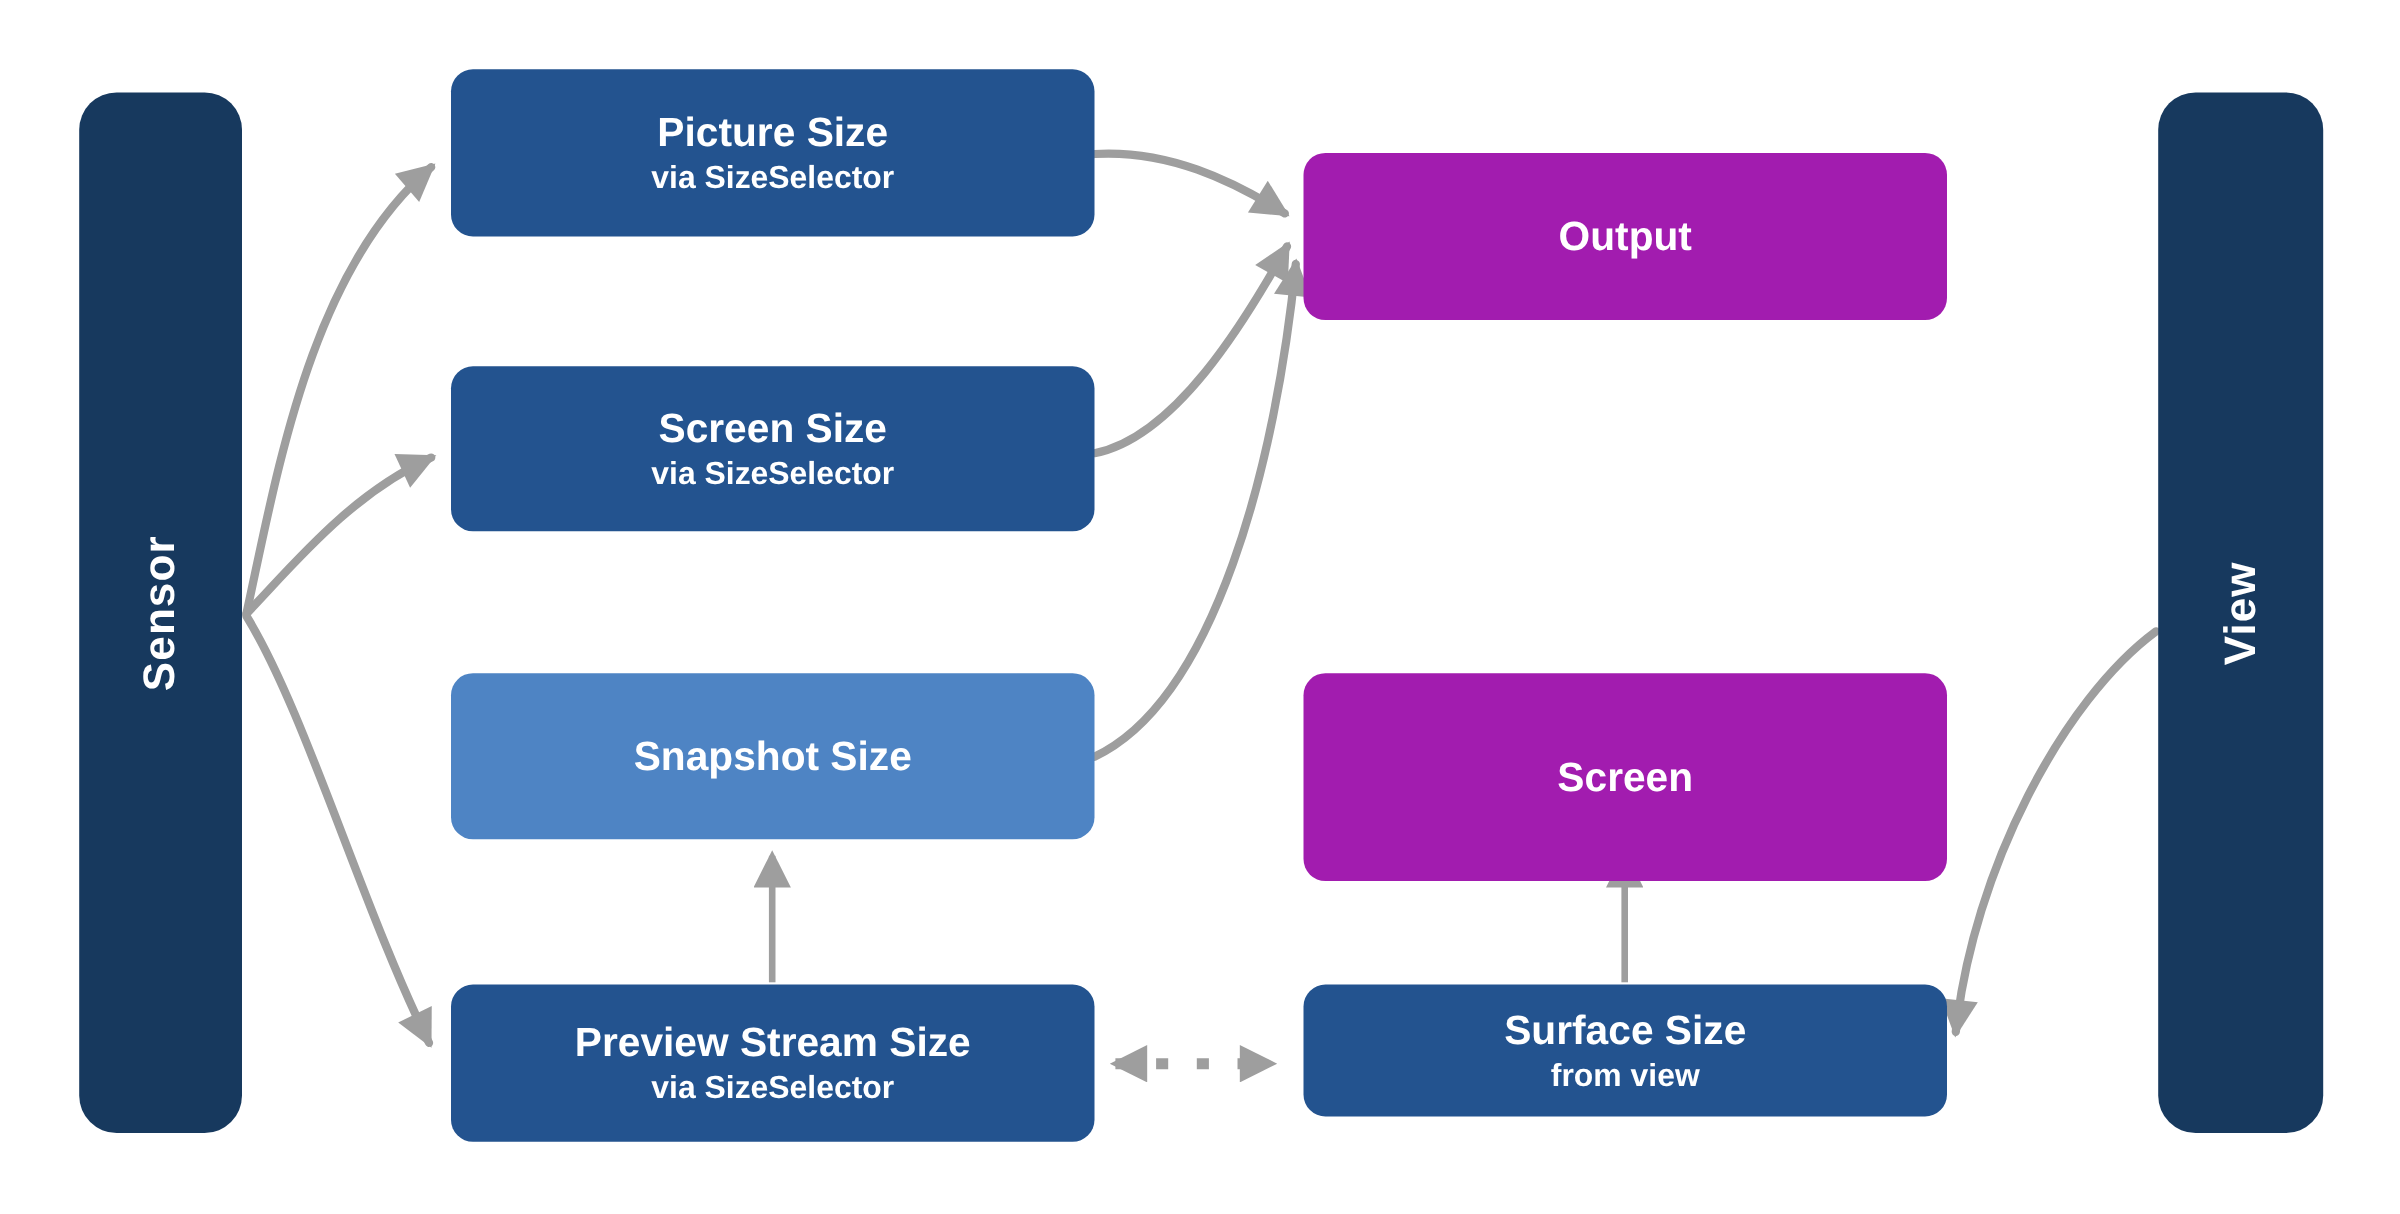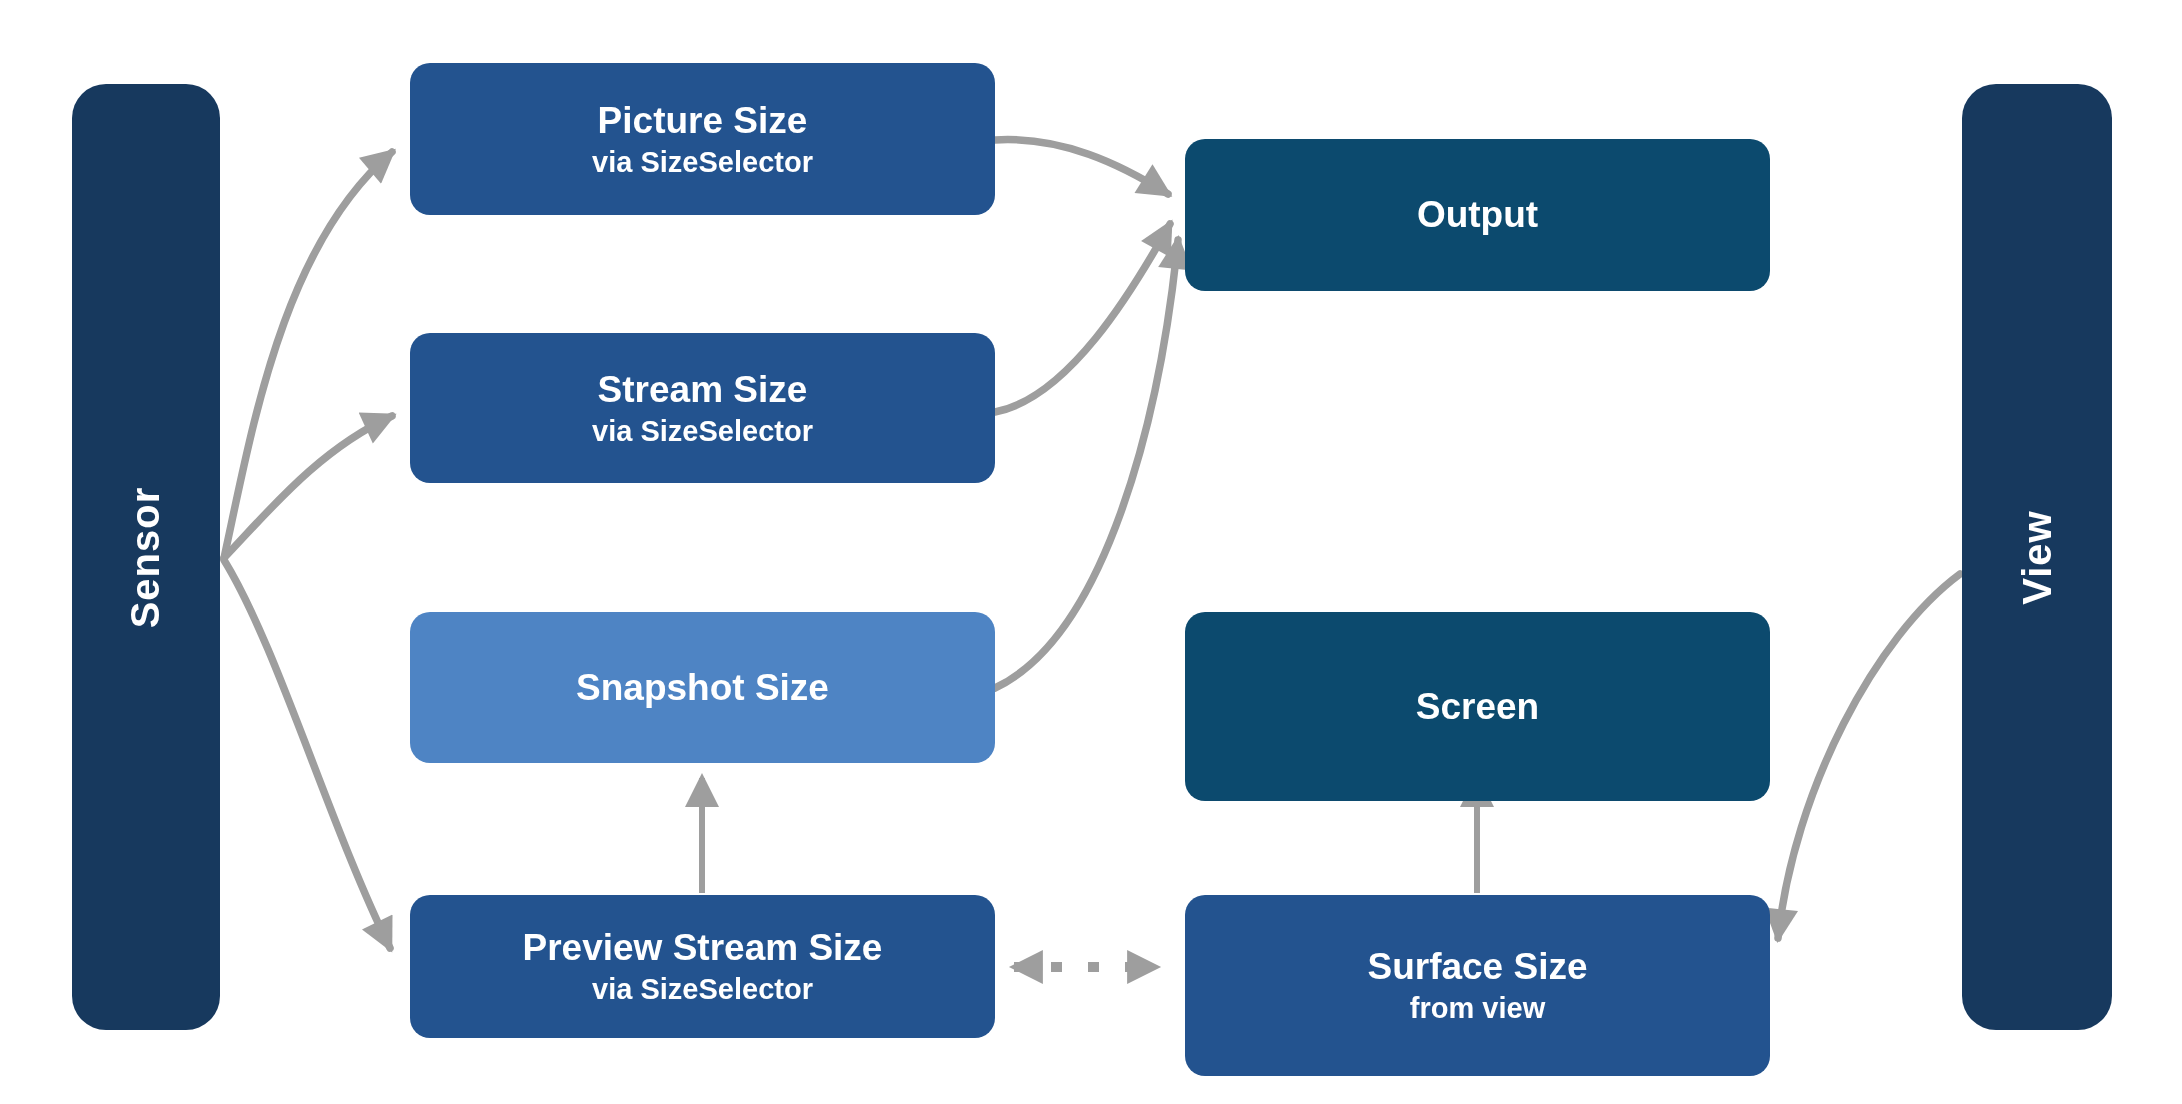--- a/index.html
+++ b/index.html
@@ -27,28 +27,28 @@
     position:absolute;
     border-radius:20px;
     display:flex;flex-direction:column;align-items:center;justify-content:center;
     color:#ffffff;text-align:center;gap:5px;
     padding:0 10px;box-sizing:border-box;
   }
   .node-title{font-size:37px;font-weight:700;line-height:1.12;}
   .node-subtitle{font-size:29px;font-weight:700;line-height:1.12;}
   .fill-blue{background:#23538f;}
   .fill-lightblue{background:#4e84c4;}
-  .fill-red{background:#0c4a6e;}
+  .fill-red{background:#a21caf;}
   #node-picture{left:410px;top:63px;width:585px;height:152px;}
   #node-video{left:410px;top:333px;width:585px;height:150px;}
   #node-snapshot{left:410px;top:612px;width:585px;height:151px;}
   #node-preview{left:410px;top:895px;width:585px;height:143px;}
   #node-output{left:1185px;top:139px;width:585px;height:152px;}
   #node-screen{left:1185px;top:612px;width:585px;height:189px;}
-  #node-surface{left:1185px;top:895px;width:585px;height:181px;}
+  #node-surface{left:1185px;top:895px;width:585px;height:120px;}
   .edge{stroke:#9e9e9e;fill:none;stroke-width:7.5;stroke-linecap:round;}
   .edge-thin{stroke:#9e9e9e;fill:none;stroke-width:6;}
   .edge-dotted{stroke:#9e9e9e;fill:none;stroke-width:10;stroke-dasharray:11 26;stroke-linecap:butt;}
 </style>
 </head>
 <body>
 
 <div class="canvas">
 
   <svg class="edges" viewBox="0 0 2182 1104" xmlns="http://www.w3.org/2000/svg" aria-hidden="true">
@@ -81,21 +81,21 @@
   <div class="rail" id="rail-view">
     <span class="rail-label">View</span>
   </div>
 
   <div class="node fill-blue" id="node-picture">
     <div class="node-title">Picture Size</div>
     <div class="node-subtitle">via SizeSelector</div>
   </div>
 
   <div class="node fill-blue" id="node-video">
-    <div class="node-title">Stream Size</div>
+    <div class="node-title">Screen Size</div>
     <div class="node-subtitle">via SizeSelector</div>
   </div>
 
   <div class="node fill-lightblue" id="node-snapshot">
     <div class="node-title">Snapshot Size</div>
   </div>
 
   <div class="node fill-blue" id="node-preview">
     <div class="node-title">Preview Stream Size</div>
     <div class="node-subtitle">via SizeSelector</div>

